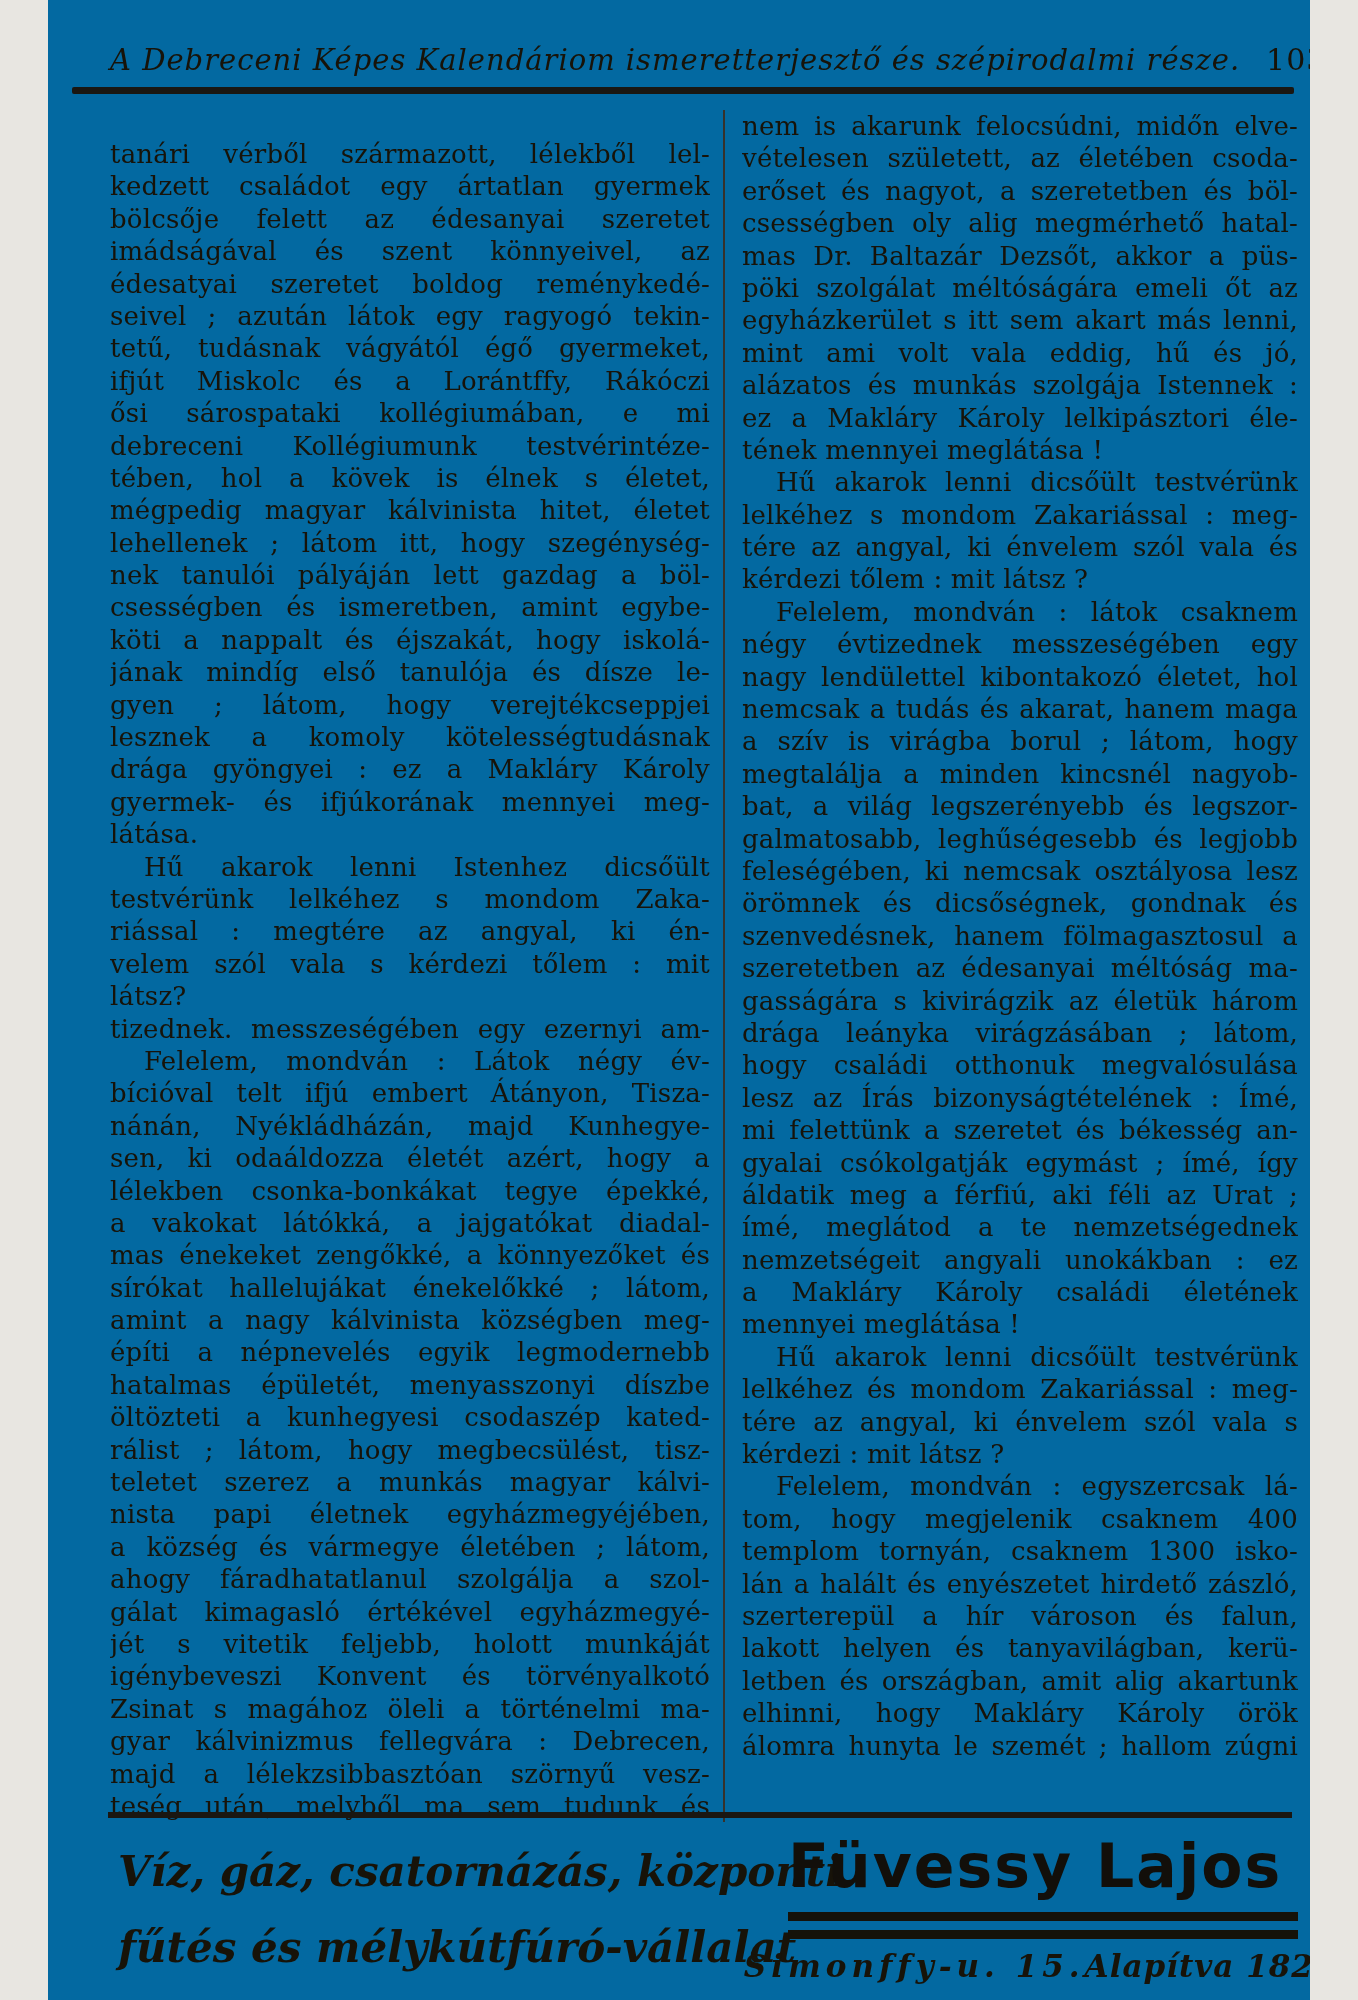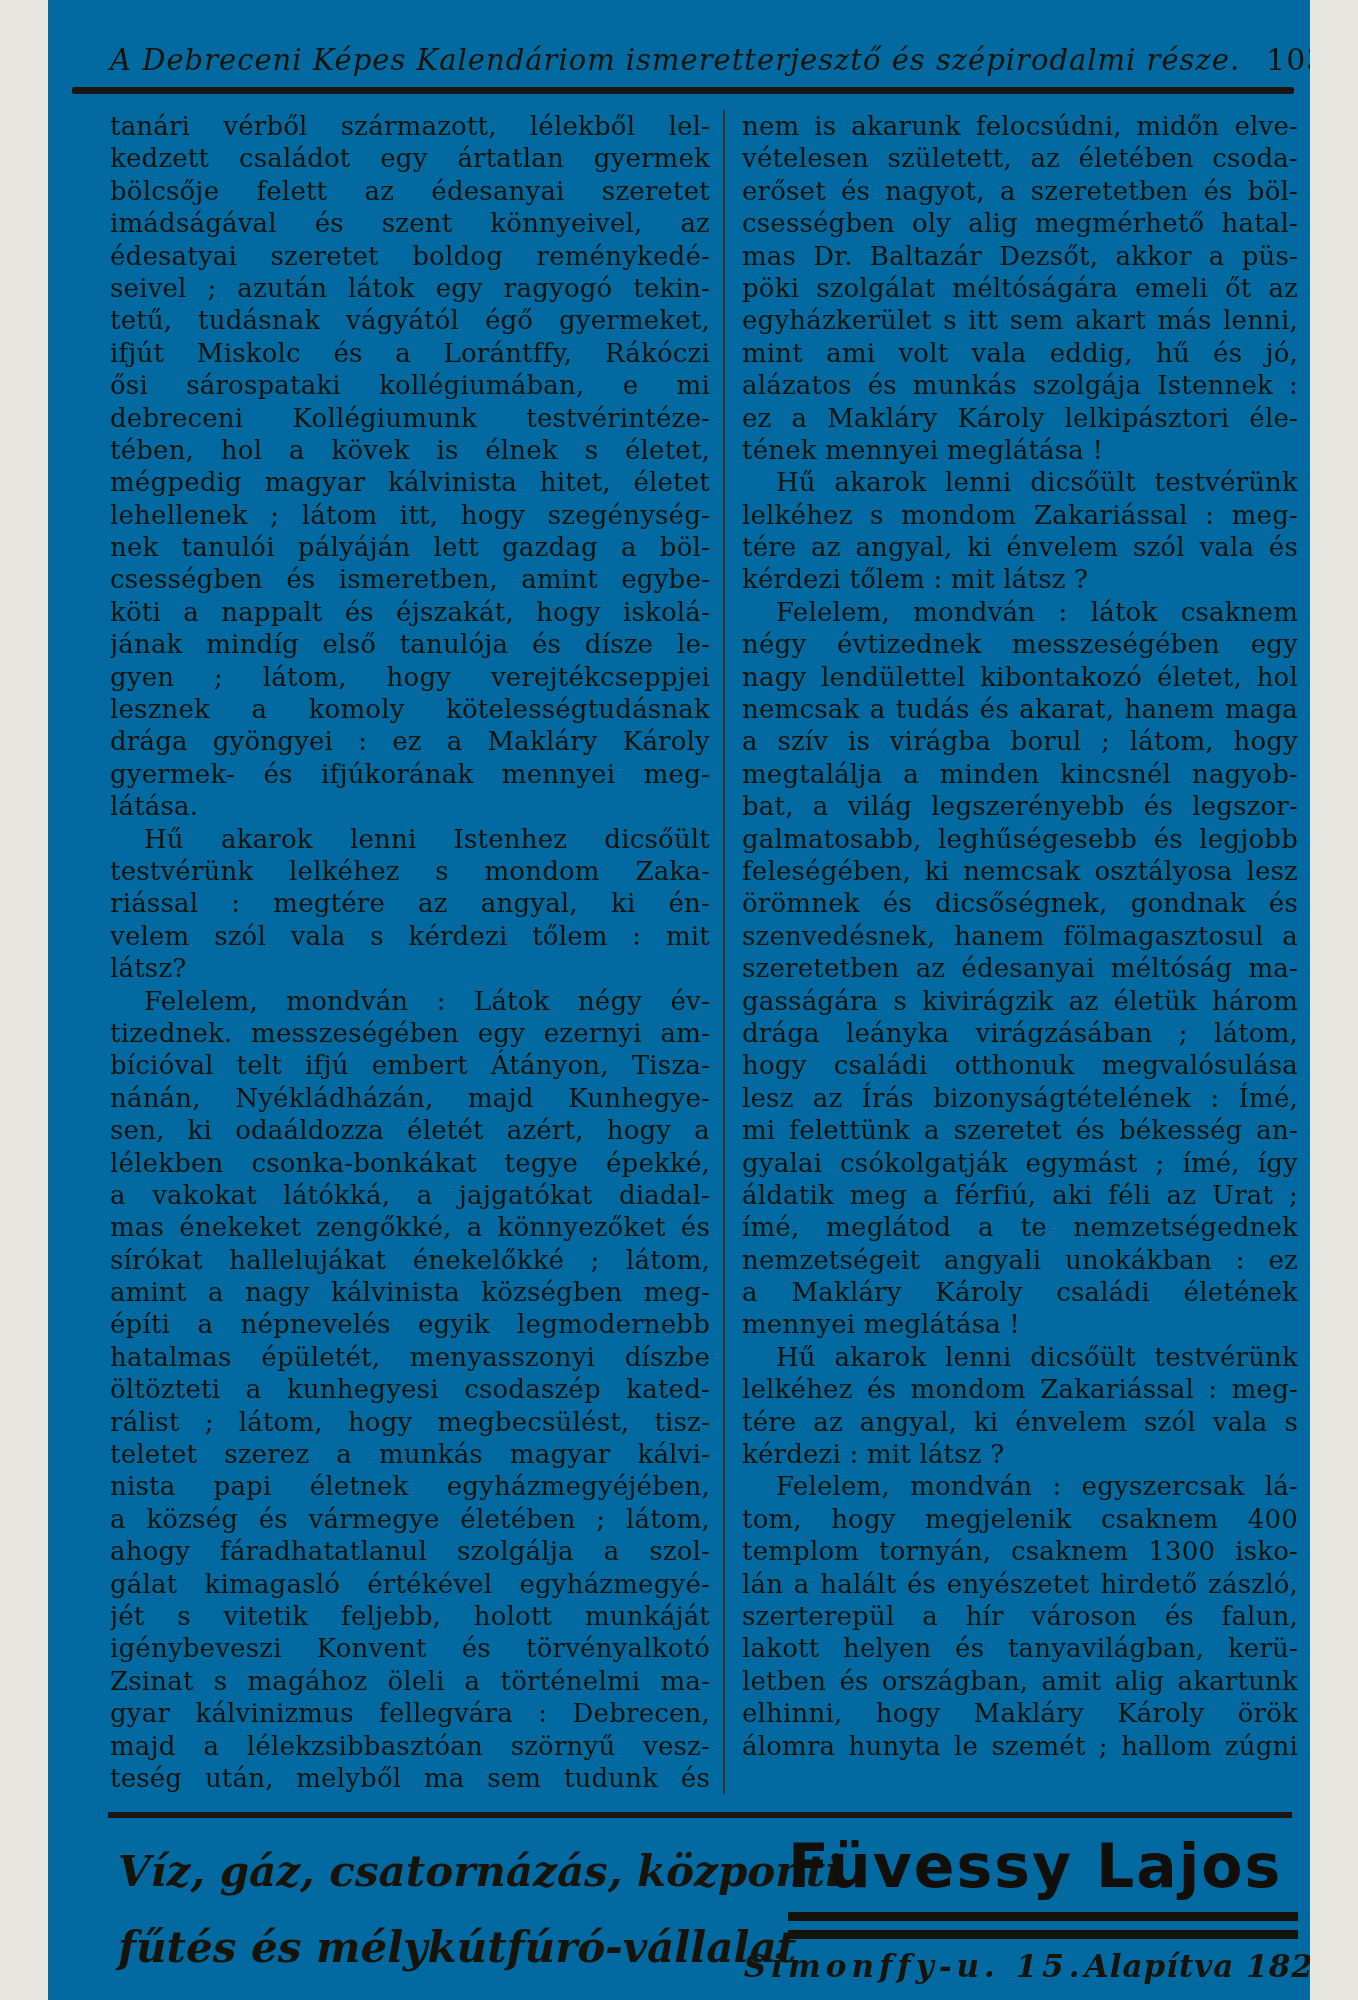--- a/index.html
+++ b/index.html
@@ -24,21 +24,21 @@
   .page-num { font-size:30px; margin-left:26px; letter-spacing:1px; }
   .header-rule {
     position:absolute; left:24px; right:16px; top:87px; height:7px;
     background:#1a1712; border-radius:2px;
   }
   
   .columns {
     position:absolute; top:110px; left:62px; right:12px;
     display:flex; align-items:flex-start;
   }
-  .col-left { width:600px; }
+  .col-left { width:600px;margin-top:28px; }
   .divider {
     align-self:stretch; width:0;
     border-left:2px solid #37322b;
     margin-left:13px;
   }
   .col-right { flex:1; margin-left:17px; }
   .tl {
     height:32.4px; line-height:32.4px; font-size:26px;
     text-align:justify; text-align-last:justify;
     overflow:hidden; letter-spacing:0.2px;
@@ -111,22 +111,22 @@
         <div class="tl">gyen ; látom, hogy verejtékcseppjei</div>
         <div class="tl">lesznek a komoly kötelességtudásnak</div>
         <div class="tl">drága gyöngyei : ez a Makláry Károly</div>
         <div class="tl">gyermek- és ifjúkorának mennyei meg-</div>
         <div class="tl end">látása.</div>
         <div class="tl ind">Hű akarok lenni Istenhez dicsőült</div>
         <div class="tl">testvérünk lelkéhez s mondom Zaka-</div>
         <div class="tl">riással : megtére az angyal, ki én-</div>
         <div class="tl">velem szól vala s kérdezi tőlem : mit</div>
         <div class="tl end">látsz?</div>
+        <div class="tl">tizednek. messzeségében egy ezernyi am-</div>
         <div class="tl ind">Felelem, mondván : Látok négy év-</div>
-        <div class="tl">tizednek. messzeségében egy ezernyi am-</div>
         <div class="tl">bícióval telt ifjú embert Átányon, Tisza-</div>
         <div class="tl">nánán, Nyékládházán, majd Kunhegye-</div>
         <div class="tl">sen, ki odaáldozza életét azért, hogy a</div>
         <div class="tl">lélekben csonka-bonkákat tegye épekké,</div>
         <div class="tl">a vakokat látókká, a jajgatókat diadal-</div>
         <div class="tl">mas énekeket zengőkké, a könnyezőket és</div>
         <div class="tl">sírókat hallelujákat énekelőkké ; látom,</div>
         <div class="tl">amint a nagy kálvinista községben meg-</div>
         <div class="tl">építi a népnevelés egyik legmodernebb</div>
         <div class="tl">hatalmas épületét, menyasszonyi díszbe</div>

